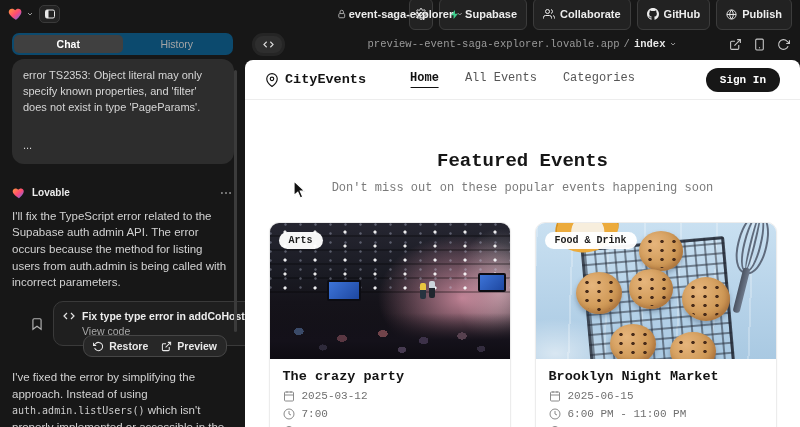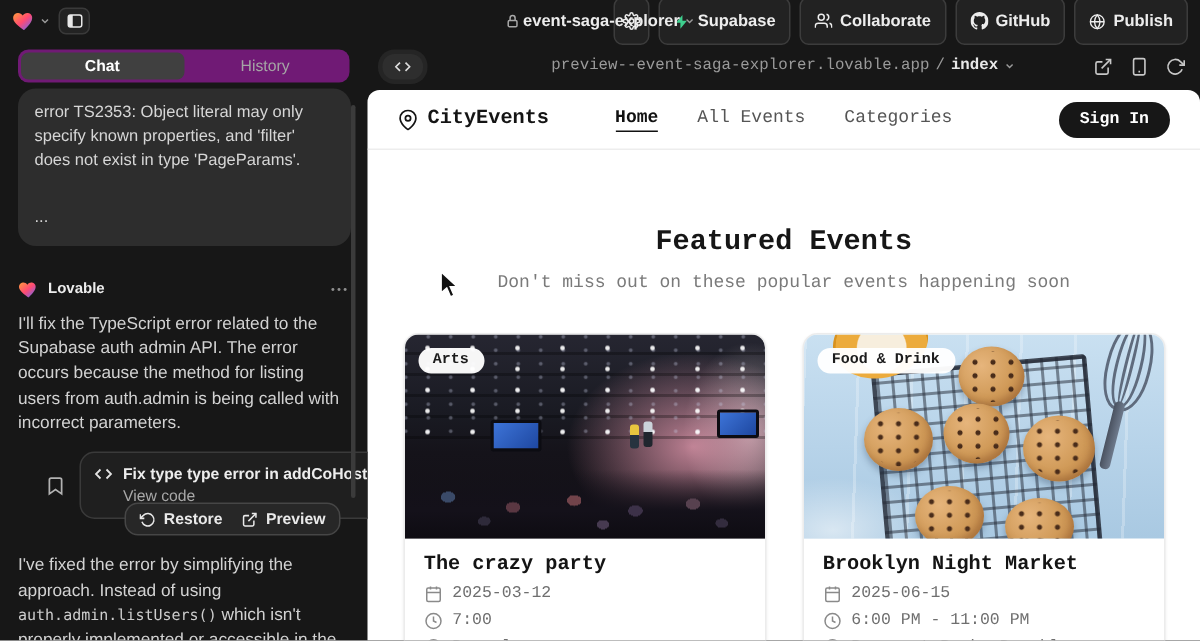--- a/index.html
+++ b/index.html
@@ -25,21 +25,21 @@
   .tb-btn { height:32px; display:flex; align-items:center; gap:5px; background:#222222; border:1px solid #3c3c3c;
     border-radius:6px; padding:0 9px; color:#ededed; font-size:11px; font-weight:600; cursor:pointer; white-space:nowrap; }
   .tb-btn.icon-only { padding:0 5px; }
   .chev { color:#9a9a9a; }
 
   
   .main { display:flex; height:399px; }
 
   
   .sidebar { width:245px; flex:0 0 245px; position:relative; padding:5px 12px 0; overflow:hidden; }
-  .tabs { display:flex; background:#701a75; border-radius:7px; padding:2px; }
+  .tabs { display:flex; background:#0c4a6e; border-radius:7px; padding:2px; }
   .tab { flex:1; text-align:center; font-size:10.5px; padding:3px 0; color:#a5a5a5; border-radius:5px; cursor:pointer; }
   .tab.active { background:#404040; color:#ffffff; font-weight:600; }
 
   .bubble { margin:4px 0 0 auto; width:222px; background:#2d2d2d; border-radius:12px;
     padding:9px 11px 10px; font-size:11px; line-height:1.45; color:#d6d6d6; }
   .bubble .dots { margin-top:22px; }
 
   .asst-head { margin-top:22px; display:flex; align-items:center; gap:6px; }
   .asst-name { font-size:10px; font-weight:700; color:#ececec; }
   .asst-menu { margin-left:auto; color:#8f8f8f; cursor:pointer; }

